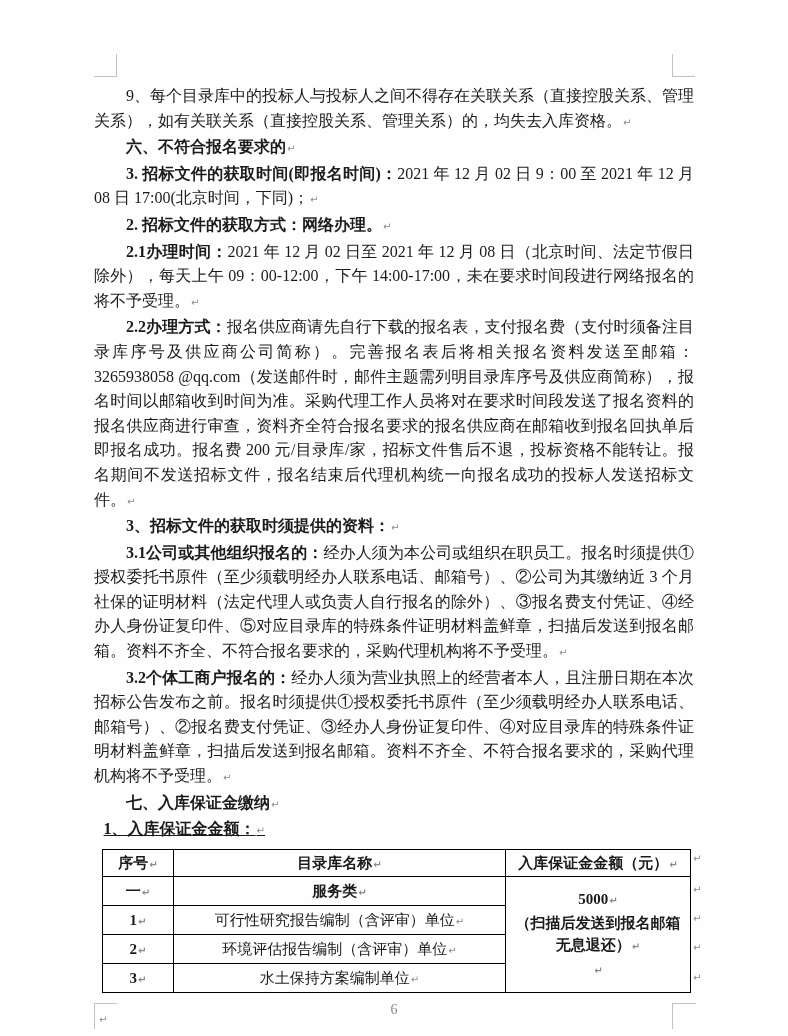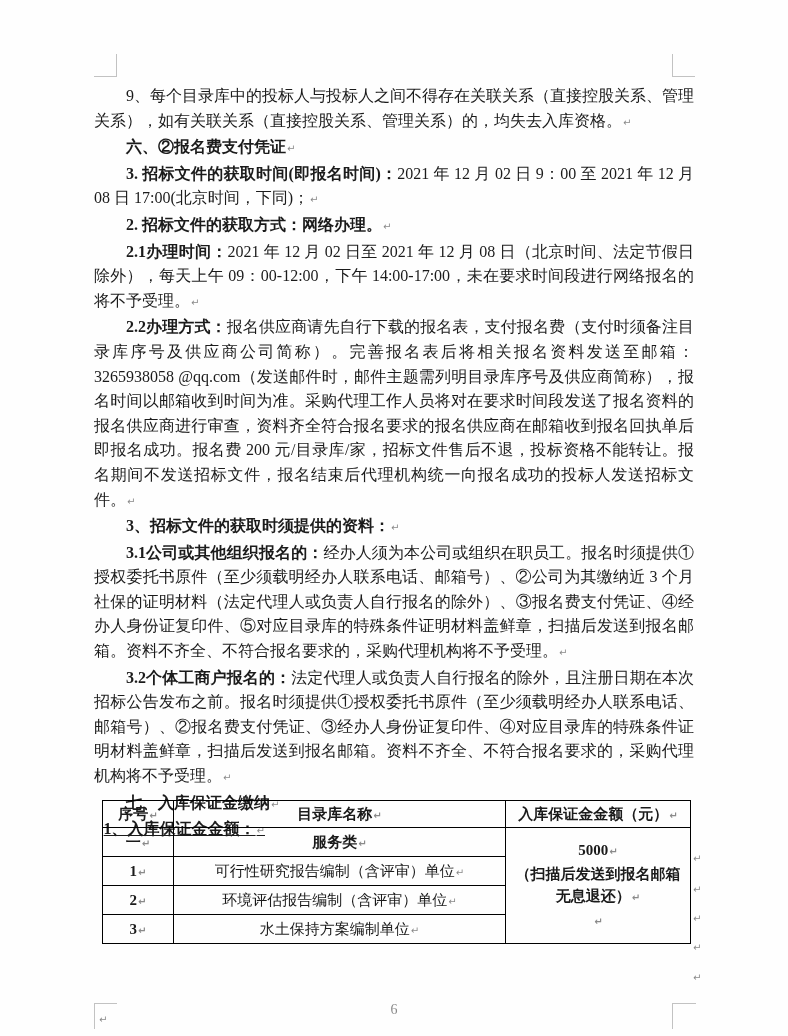--- a/index.html
+++ b/index.html
@@ -11,21 +11,21 @@
   
   .doc-body{
     position:absolute;left:94px;top:84px;width:600px;
     font-size:16px;line-height:24.6px;text-align:justify;
   }
   .para{margin:0;text-indent:2em;}
   .para.ind-half{text-indent:0.6em;text-decoration:underline;}
   .run-b{font-weight:700;}
   .pmark{color:#8a8a8a;font-size:10px;font-family:"DejaVu Sans",sans-serif;margin-left:1px;}
   
-  .tbl-wrap{position:absolute;left:102px;top:800px;width:588px;}
+  .tbl-wrap{position:absolute;left:102px;top:849px;width:588px;}
   table.deposit{border-collapse:collapse;width:588px;table-layout:fixed;font-size:15px;}
   table.deposit td,table.deposit th{
     border:1px solid #000;padding:0 2px;text-align:center;vertical-align:middle;
     overflow:hidden;
   }
   col.c1{width:71px;} col.c2{width:332px;} col.c3{width:185px;}
   tr.h-row  td{height:26px;font-weight:700;}
   tr.r-row  td{height:28px;}
   td.cell-no{font-weight:700;}
   td.cell-merged{
@@ -49,28 +49,28 @@
 <div class="crop" style="left:94px;top:76px;width:23px;height:1px;"></div>
 <div class="crop" style="left:672px;top:54px;width:1px;height:23px;"></div>
 <div class="crop" style="left:672px;top:76px;width:23px;height:1px;"></div>
 <div class="crop" style="left:94px;top:1003px;width:1px;height:26px;"></div>
 <div class="crop" style="left:94px;top:1003px;width:23px;height:1px;"></div>
 <div class="crop" style="left:672px;top:1003px;width:1px;height:26px;"></div>
 <div class="crop" style="left:672px;top:1003px;width:24px;height:1px;"></div>
 
 <div class="doc-body" id="paragraphs">
     <p class="para"><span class="run-r">9、每个目录库中的投标人与投标人之间不得存在关联关系（直接控股关系、管理关系），如有关联关系（直接控股关系、管理关系）的，均失去入库资格。</span><span class="pmark">↵</span></p>
-    <p class="para"><span class="run-b">六、②报名费支付凭证</span><span class="pmark">↵</span></p>
+    <p class="para"><span class="run-b">六、不符合报名要求的</span><span class="pmark">↵</span></p>
     <p class="para"><span class="run-b">3. 招标文件的获取时间(即报名时间)：</span><span class="run-r">2021 年 12 月 02 日 9：00 至 2021 年 12 月 08 日 17:00(北京时间，下同)；</span><span class="pmark">↵</span></p>
     <p class="para"><span class="run-b">2. 招标文件的获取方式：网络办理。</span><span class="pmark">↵</span></p>
     <p class="para"><span class="run-b">2.1办理时间：</span><span class="run-r">2021 年 12 月 02 日至 2021 年 12 月 08 日（北京时间、法定节假日除外），每天上午 09：00-12:00，下午 14:00-17:00，未在要求时间段进行网络报名的将不予受理。</span><span class="pmark">↵</span></p>
     <p class="para"><span class="run-b">2.2办理方式：</span><span class="run-r">报名供应商请先自行下载的报名表，支付报名费（支付时须备注目录库序号及供应商公司简称）。完善报名表后将相关报名资料发送至邮箱：3265938058 @qq.com（发送邮件时，邮件主题需列明目录库序号及供应商简称），报名时间以邮箱收到时间为准。采购代理工作人员将对在要求时间段发送了报名资料的报名供应商进行审查，资料齐全符合报名要求的报名供应商在邮箱收到报名回执单后即报名成功。报名费 200 元/目录库/家，招标文件售后不退，投标资格不能转让。报名期间不发送招标文件，报名结束后代理机构统一向报名成功的投标人发送招标文件。</span><span class="pmark">↵</span></p>
     <p class="para"><span class="run-b">3、招标文件的获取时须提供的资料：</span><span class="pmark">↵</span></p>
     <p class="para"><span class="run-b">3.1公司或其他组织报名的：</span><span class="run-r">经办人须为本公司或组织在职员工。报名时须提供①授权委托书原件（至少须载明经办人联系电话、邮箱号）、②公司为其缴纳近 3 个月社保的证明材料（法定代理人或负责人自行报名的除外）、③报名费支付凭证、④经办人身份证复印件、⑤对应目录库的特殊条件证明材料盖鲜章，扫描后发送到报名邮箱。资料不齐全、不符合报名要求的，采购代理机构将不予受理。</span><span class="pmark">↵</span></p>
-    <p class="para"><span class="run-b">3.2个体工商户报名的：</span><span class="run-r">法定代理人或负责人自行报名的除外，且注册日期在本次招标公告发布之前。报名时须提供①授权委托书原件（至少须载明经办人联系电话、邮箱号）、②报名费支付凭证、③经办人身份证复印件、④对应目录库的特殊条件证明材料盖鲜章，扫描后发送到报名邮箱。资料不齐全、不符合报名要求的，采购代理机构将不予受理。</span><span class="pmark">↵</span></p>
+    <p class="para"><span class="run-b">3.2个体工商户报名的：</span><span class="run-r">经办人须为营业执照上的经营者本人，且注册日期在本次招标公告发布之前。报名时须提供①授权委托书原件（至少须载明经办人联系电话、邮箱号）、②报名费支付凭证、③经办人身份证复印件、④对应目录库的特殊条件证明材料盖鲜章，扫描后发送到报名邮箱。资料不齐全、不符合报名要求的，采购代理机构将不予受理。</span><span class="pmark">↵</span></p>
     <p class="para"><span class="run-b">七、入库保证金缴纳</span><span class="pmark">↵</span></p>
     <p class="para ind-half"><span class="run-b">1、入库保证金金额：</span><span class="pmark">↵</span></p>
   </div>
 
 <div class="tbl-wrap">
   <table class="deposit">
     <colgroup>
         <col class="c1">
         <col class="c2">
         <col class="c3">

